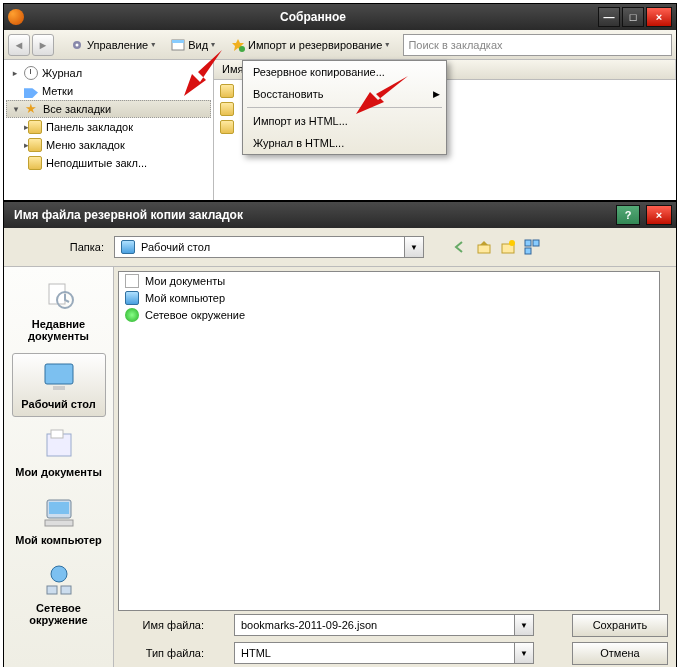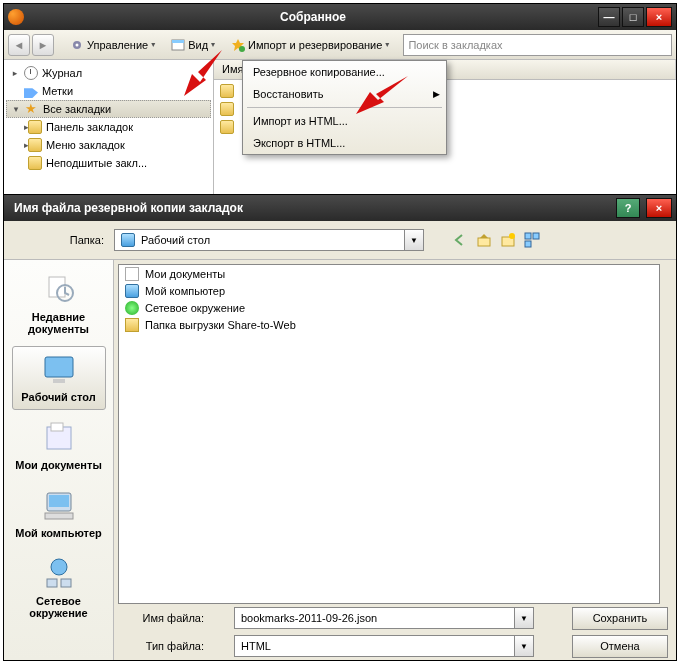--- a/index.html
+++ b/index.html
@@ -42,21 +42,21 @@
 .menu { position: absolute; left: 242px; top: 60px; width: 205px; background: linear-gradient(#fefefe,#ece9dc); border: 1px solid #888; box-shadow: 3px 3px 6px rgba(0,0,0,.35); z-index: 20; }
 .menu-item { height: 22px; display: flex; align-items: center; padding: 0 18px 0 10px; position: relative; }
 .menu-sep { height: 1px; background: #bbb; margin: 2px 4px; }
 .menu-item .arr { position: absolute; right: 6px; font-size: 9px; }
 
 
 .arrow { position: absolute; z-index: 30; }
 .arrow svg { display: block; }
 
 
-.win2 { position: absolute; left: 3px; top: 194px; width: 674px; border: 1px solid #000; background: #ece9dc; }
+.win2 { position: absolute; left: 3px; top: 201px; width: 674px; border: 1px solid #000; background: #ece9dc; }
 .titlebar2 { background: linear-gradient(#4a4a4a,#2a2a2a); height: 26px; display: flex; align-items: center; padding: 0 4px; color: #fff; }
 .titlebar2 .title { flex: 1; font-weight: bold; font-size: 12px; padding-left: 6px; }
 .help-btn { width: 24px; height: 20px; margin-right: 4px; display: flex; align-items: center; justify-content: center; border: 1px solid #111; background: linear-gradient(#5a7,#385); color: #fff; font-weight: bold; }
 .folder-row { display: flex; align-items: center; height: 38px; padding: 0 10px; gap: 10px; }
 .folder-row .lbl { width: 90px; text-align: right; }
 .folder-combo { flex: 1; display: flex; align-items: center; height: 22px; max-width: 310px; }
 .folder-combo .val { flex: 1; border: 1px solid #888; border-right: none; background: #fff; height: 22px; display: flex; align-items: center; gap: 6px; padding: 0 6px; }
 .folder-combo .btn { width: 20px; height: 22px; border: 1px solid #888; background: linear-gradient(#fefefe,#ddd); display: flex; align-items: center; justify-content: center; font-size: 8px; }
 .mini-icons { display: flex; gap: 8px; margin-left: 18px; }
 .mini-icons .m { width: 16px; height: 16px; }
@@ -191,21 +191,21 @@
     </div>
   <div class="menu-item">
       <span>Восстановить</span>
       <span class="arr">▶</span>
     </div>
   <div class="menu-sep"></div>
   <div class="menu-item">
       <span>Импорт из HTML...</span>
     </div>
   <div class="menu-item">
-      <span>Экспорт в HTML...</span>
+      <span>Журнал в HTML...</span>
     </div>
 </div>
 
 <div class="arrow" style="left:172px; top:44px;">
   <svg width="60" height="60">
       <polygon points="50,6 26,28 34,36 12,52 20,30 28,38 50,6" fill="#d81010"></polygon>
     </svg>
 </div>
 <div class="arrow" style="left:346px; top:70px;">
   <svg width="70" height="56">
@@ -308,24 +308,20 @@
             <span>Мои документы</span>
           </div>
         <div class="fi">
             <span class="fic ic-monitor"></span>
             <span>Мой компьютер</span>
           </div>
         <div class="fi">
             <span class="fic ic-net"></span>
             <span>Сетевое окружение</span>
           </div>
-        <div class="fi">
-            <span class="fic ic-fold2"></span>
-            <span>Папка выгрузки Share-to-Web</span>
-          </div>
       </div>
 
       <div class="brow">
         <span class="blbl">Имя файла:</span>
         <div class="combo2">
           <div class="val">
               <span>bookmarks-2011-09-26.json</span>
             </div>
           <div class="btn">▼</div>
         </div>

